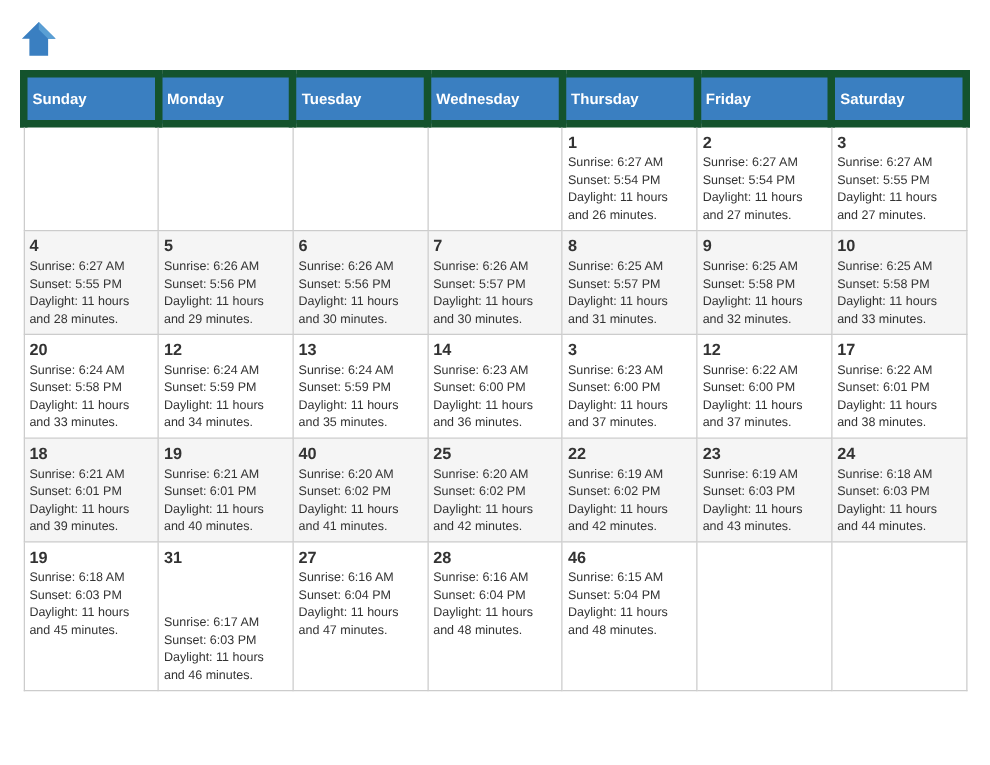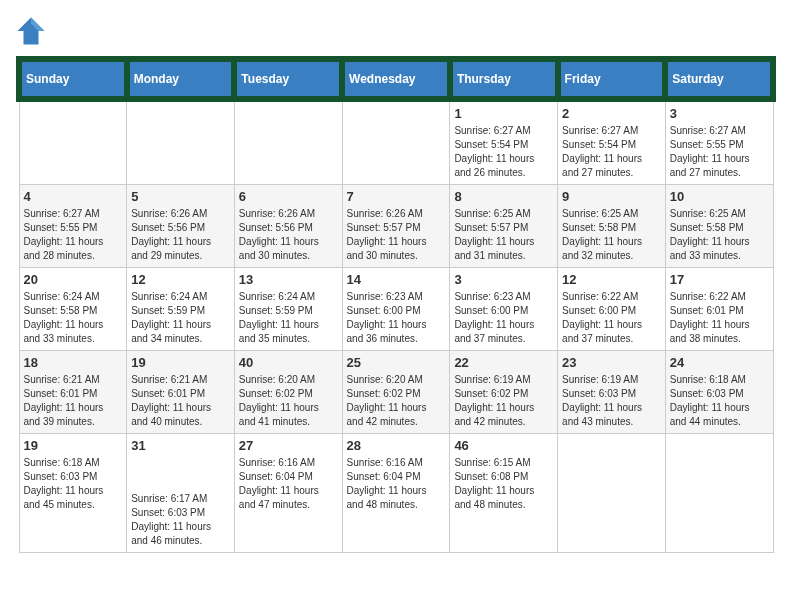--- a/index.html
+++ b/index.html
@@ -293,20 +293,20 @@
         </td>
         <td>
           <div class="day-num">28</div>
           <div class="day-info" style="white-space: pre-line;">Sunrise: 6:16 AM
 Sunset: 6:04 PM
 Daylight: 11 hours and 48 minutes.</div>
         </td>
         <td>
           <div class="day-num">46</div>
           <div class="day-info" style="white-space: pre-line;">Sunrise: 6:15 AM
-Sunset: 6:08 PM
+Sunset: 5:04 PM
 Daylight: 11 hours and 48 minutes.</div>
         </td>
         <td class="empty"></td>
         <td class="empty"></td>
       </tr>
     </tbody>
 </table>
 
 </body></html>

